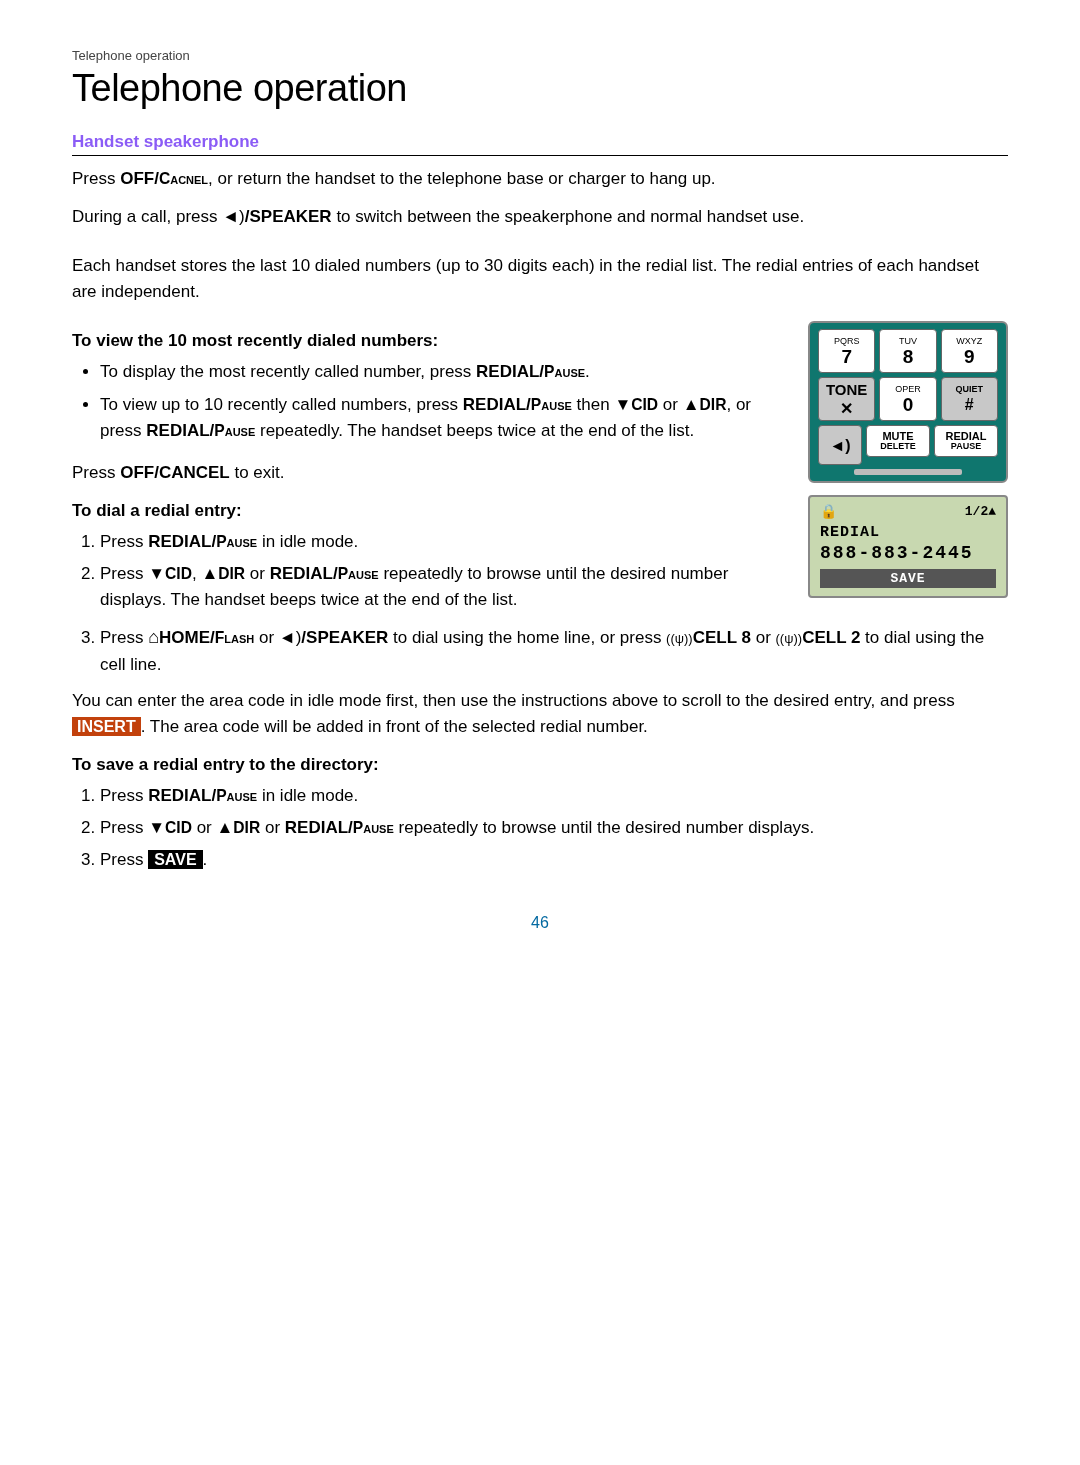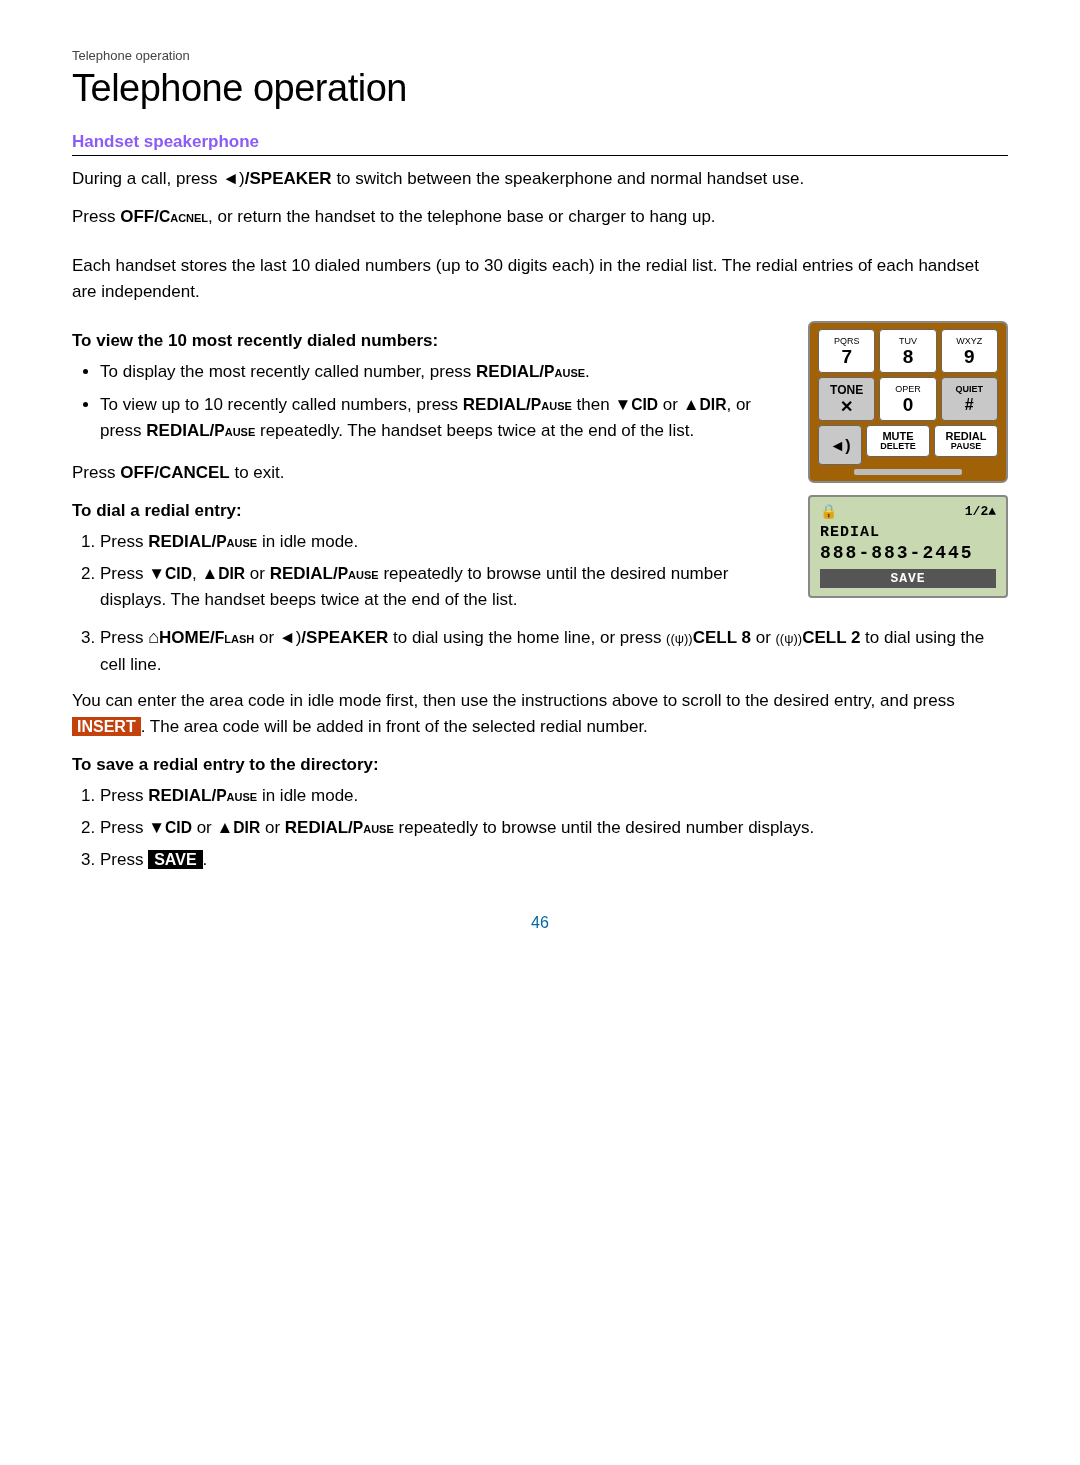--- a/index.html
+++ b/index.html
@@ -117,21 +117,21 @@
       display: flex;
       flex-direction: column;
       gap: 12px;
       margin-top: 4px;
     }
 
     
     .keypad {
       border: 2px solid #888;
       border-radius: 6px;
-      background: #a16207;
+      background: #0f766e;
       padding: 6px 8px;
       width: 200px;
     }
 
     .keypad-row {
       display: flex;
       gap: 4px;
       margin-bottom: 4px;
     }
 
@@ -252,24 +252,24 @@
 </head>
 <body>
 
 <div class="breadcrumb">Telephone operation</div>
 
 <h1 class="page-title">Telephone operation</h1>
 
 <div class="section">
   <div class="section-heading">Handset speakerphone</div>
   <p class="body-text">
-    During a call, press <span>◄)</span><span class="bold">/SPEAKER</span> to switch between the speakerphone and normal handset use.
+    Press <span class="bold">OFF/<span class="smallcaps">Cacnel</span></span>, or return the handset to the telephone base or charger to hang up.
   </p>
   <p class="body-text">
-    Press <span class="bold">OFF/<span class="smallcaps">Cacnel</span></span>, or return the handset to the telephone base or charger to hang up.
+    During a call, press <span>◄)</span><span class="bold">/SPEAKER</span> to switch between the speakerphone and normal handset use.
   </p>
 </div>
 
 <div class="section">
   <p class="body-text">Each handset stores the last 10 dialed numbers (up to 30 digits each) in the redial list. The redial entries of each handset are independent.</p>
 
   <div class="content-with-image">
     <div class="text-col">
       <p class="subheading">To view the 10 most recently dialed numbers:</p>
       <ul>
@@ -309,21 +309,21 @@
             <span class="key-num">8</span>
           </div>
           <div class="key">
             <span class="key-letters">WXYZ</span>
             <span class="key-num">9</span>
           </div>
         </div>
 
         <div class="keypad-row">
           <div class="key-special">
-            <span style="font-size:12px;">TONE</span>
+            <span style="font-size:15px;">TONE</span>
             <span style="font-size:16px; font-weight:700;">✕</span>
           </div>
           <div class="key">
             <span class="key-letters">OPER</span>
             <span class="key-num">0</span>
           </div>
           <div class="key-special">
             <span style="font-size:9px;">QUIET</span>
             <span style="font-size:16px; font-weight:700;">#</span>
           </div>

